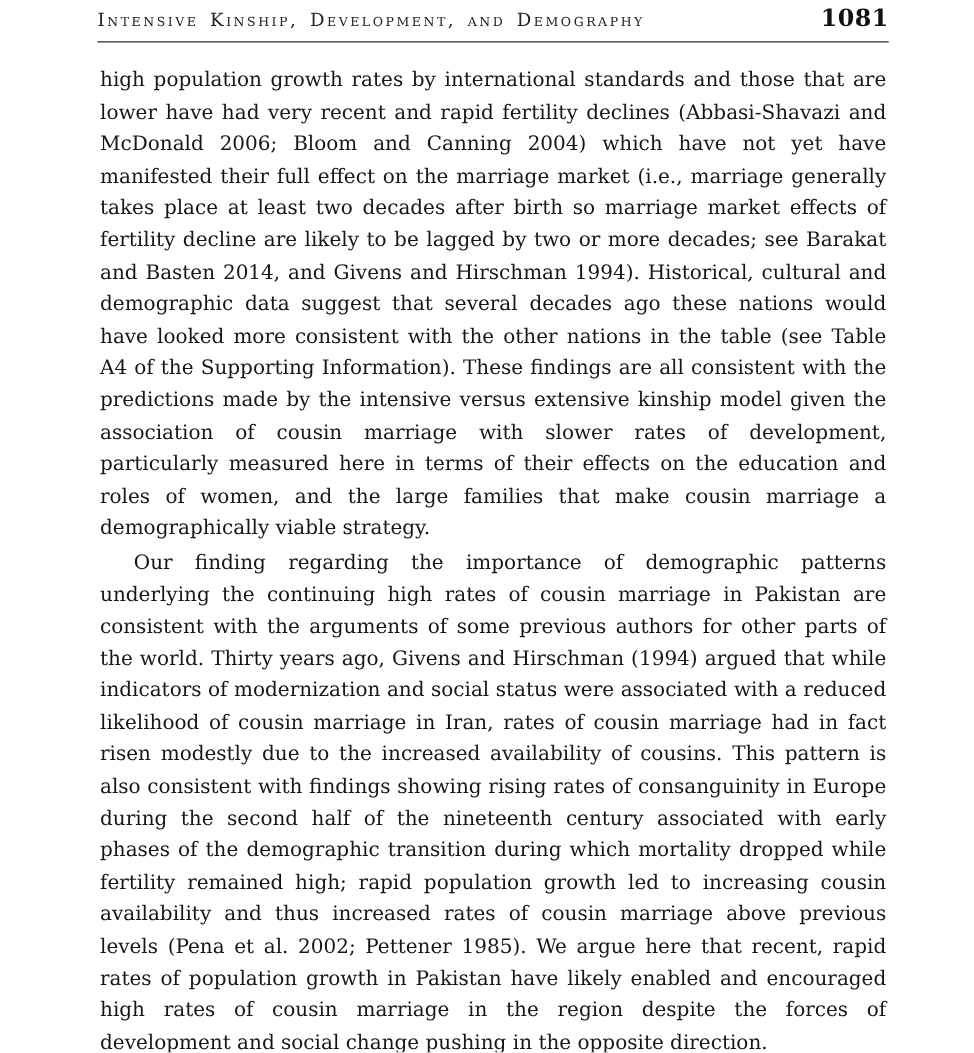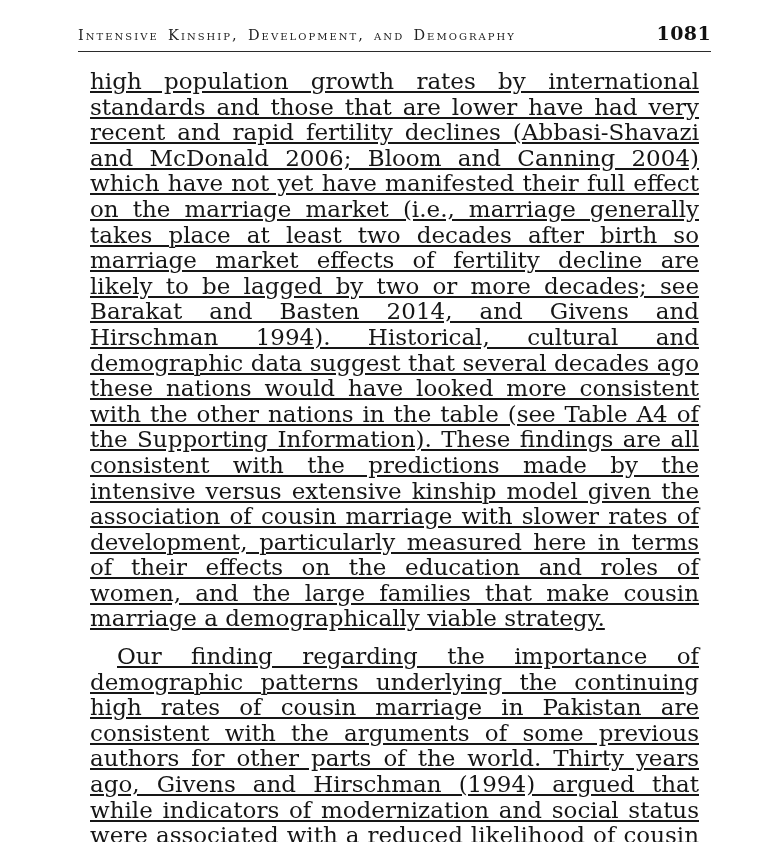--- a/index.html
+++ b/index.html
@@ -6,21 +6,21 @@
     margin: 0;
     padding: 0;
     background: #ffffff;
   }
   .page {
     position: relative;
     width: 779px;
     height: 842px;
     box-sizing: border-box;
     background: #ffffff;
-    padding: 22px 68px 20px 78px;
+    padding: 4px 68px 20px 78px;
     font-family: "DejaVu Serif", "Liberation Serif", serif;
     color: #1c1c1c;
     overflow: hidden;
   }
   .running-header {
     display: flex;
     justify-content: space-between;
     align-items: baseline;
   }
   .running-title {
@@ -38,26 +38,25 @@
   }
   .header-rule {
     border: none;
     border-top: 1.4px solid #2b2b2b;
     margin: 7px 0 0 0;
   }
   .body-text {
     margin-top: 17px;
   }
   .body-text p {
-    margin: 12px;
-    font-size: 23px;
+    margin: 2px;
+    font-size: 16px;
     line-height: 25.6px;
     text-align: justify;
     color: #161616;
-    text-decoration: underline;
   }
   .body-text p.indented {
     text-indent: 27px;
   }
 </style>
 </head>
 <body>
 
 <div class="page">
 

